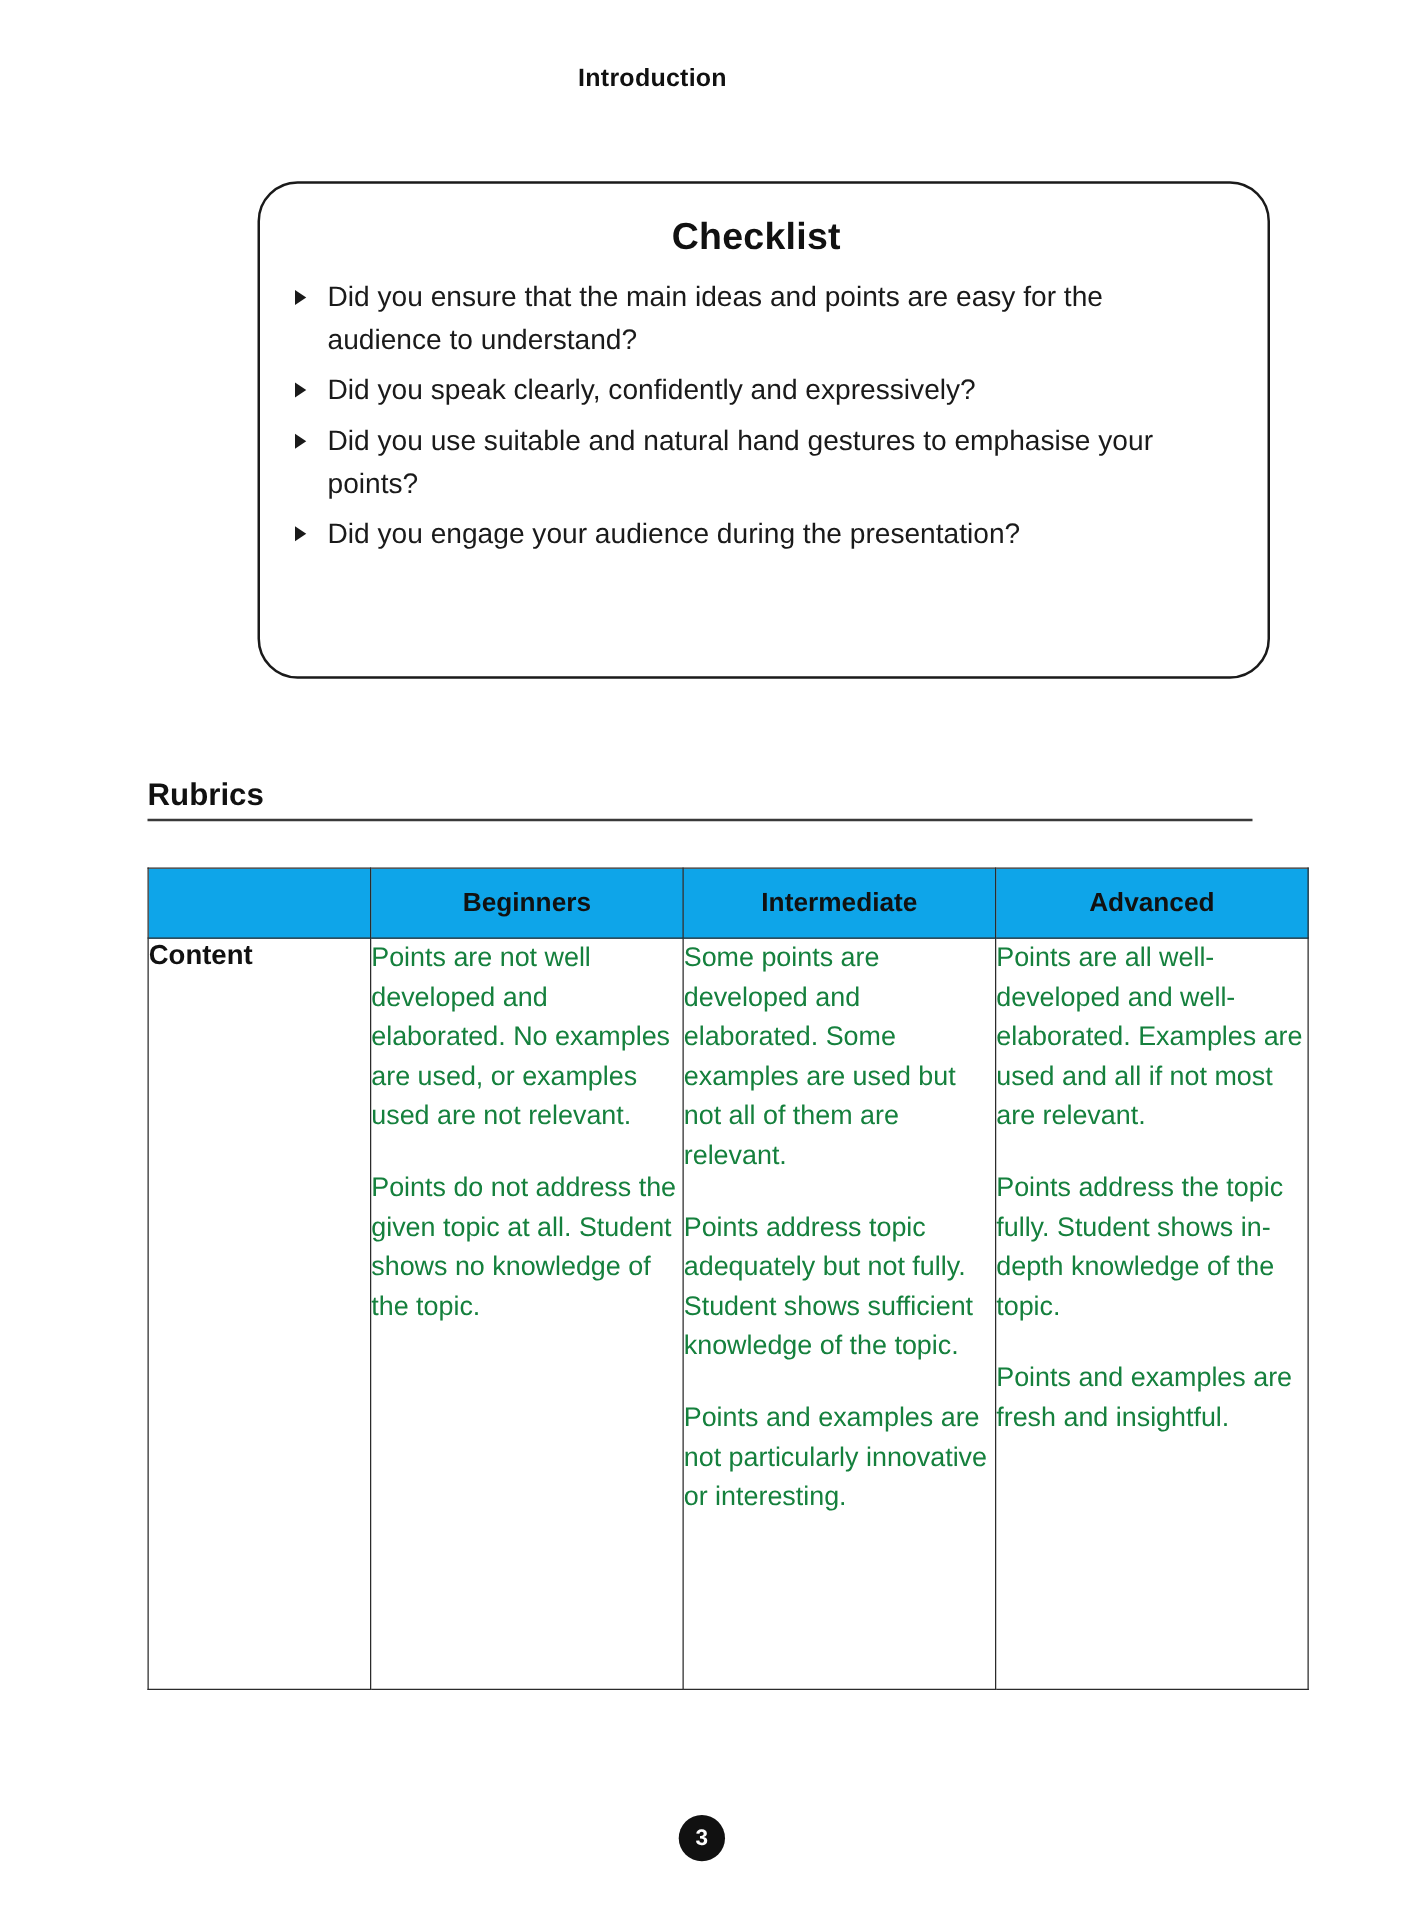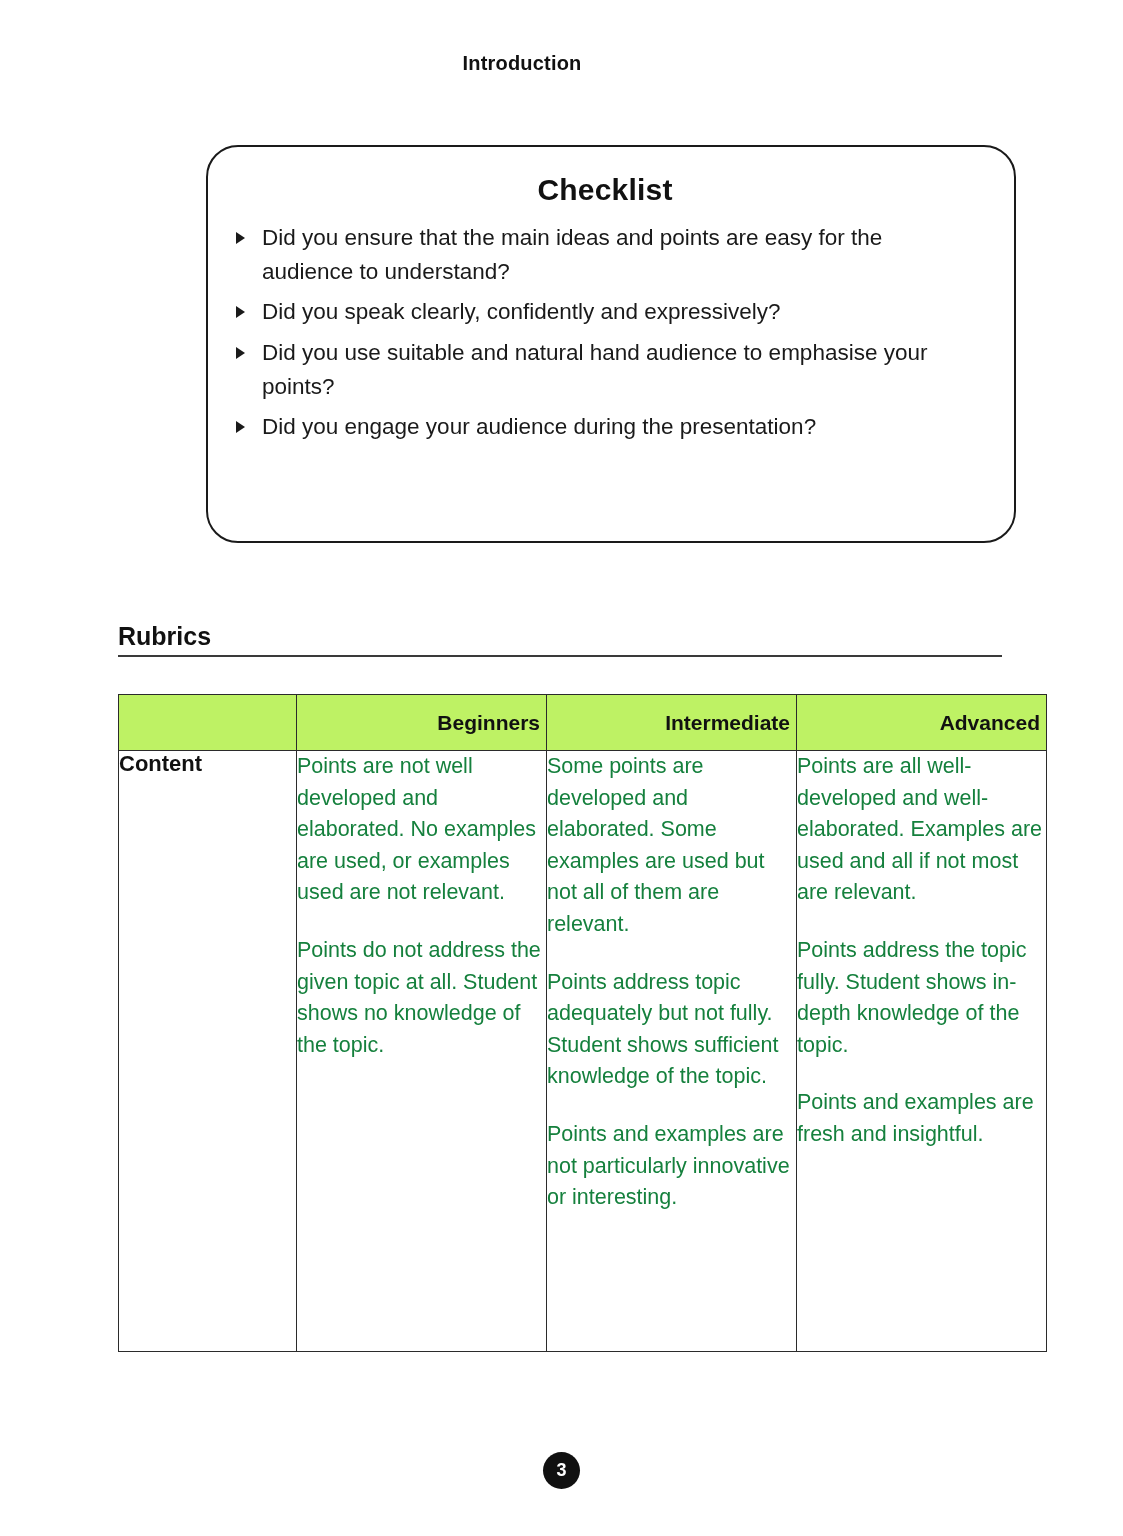--- a/index.html
+++ b/index.html
@@ -104,22 +104,22 @@
     border-collapse: collapse;
     table-layout: fixed;
   }
   .rubrics-table th,
   .rubrics-table td {
     border: 1.8px solid #2b2b2b;
     vertical-align: top;
     padding: 0;
   }
   .rubrics-table thead th {
-    background: #bef264;
-    text-align: right;
+    background: #0ea5e9;
+    text-align: center;
     font-size: 21px;
     font-weight: bold;
     color: #111111;
     height: 45px;
     padding: 5px 6px;
     vertical-align: middle;
   }
   .col-label  { width: 165px; }
   .col-band   { width: 237px; }
 
@@ -171,21 +171,21 @@
     <li class="checklist-item">
       <span class="bullet-tri"></span>
       <span class="checklist-text">Did you ensure that the main ideas and points are easy for the audience to understand?</span>
     </li>
     <li class="checklist-item">
       <span class="bullet-tri"></span>
       <span class="checklist-text">Did you speak clearly, confidently and expressively?</span>
     </li>
     <li class="checklist-item">
       <span class="bullet-tri"></span>
-      <span class="checklist-text">Did you use suitable and natural hand audience to emphasise your points?</span>
+      <span class="checklist-text">Did you use suitable and natural hand gestures to emphasise your points?</span>
     </li>
     <li class="checklist-item">
       <span class="bullet-tri"></span>
       <span class="checklist-text">Did you engage your audience during the presentation?</span>
     </li>
   </ul>
 </div>
 
 <div class="rubrics-heading">Rubrics</div>
 <div class="rubrics-rule"></div>

